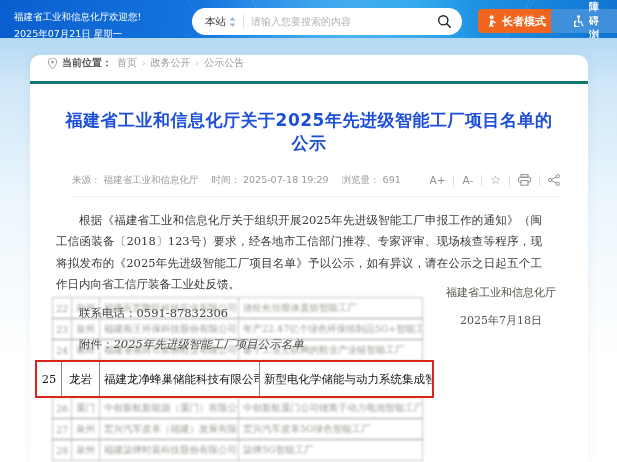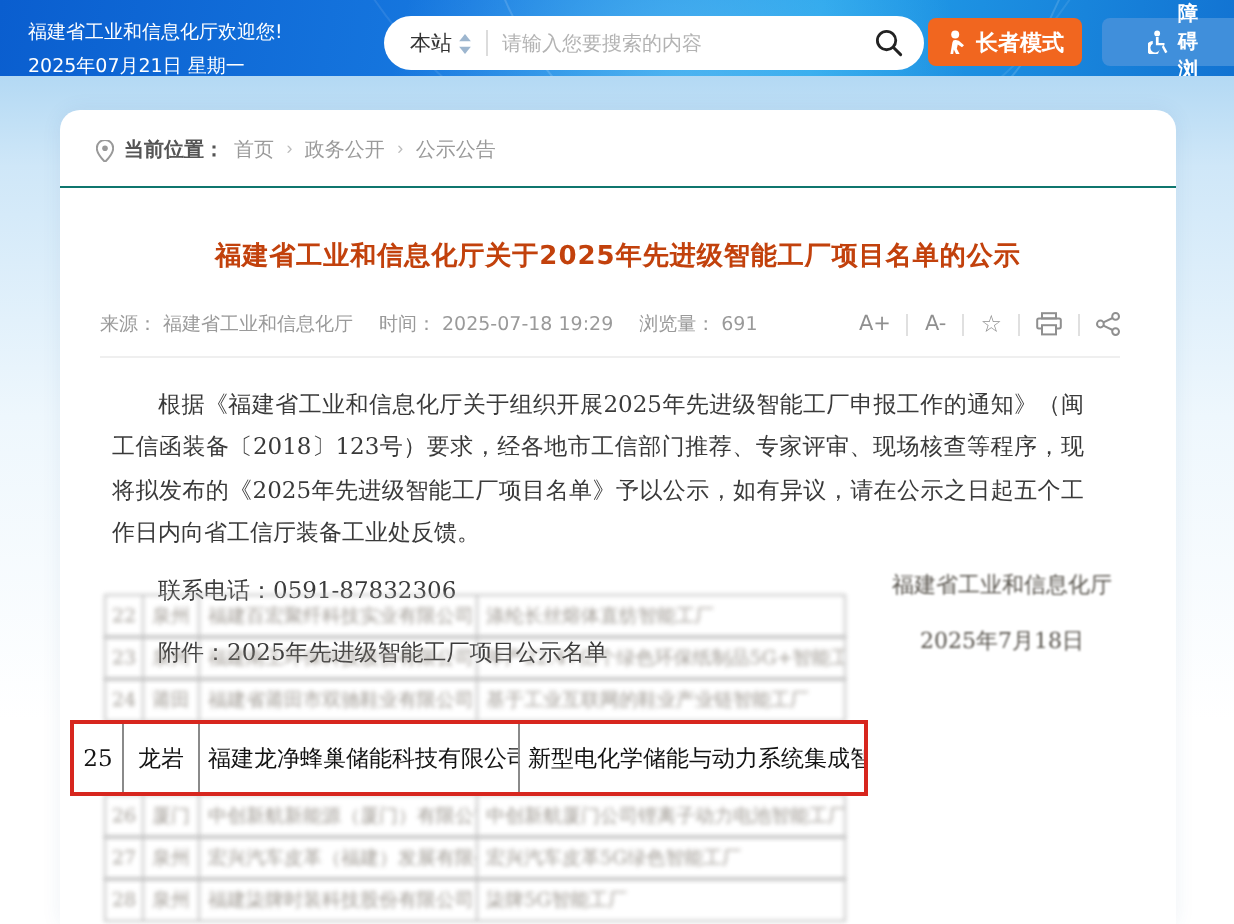--- a/index.html
+++ b/index.html
@@ -15,43 +15,43 @@
   .banner::before{width:300px;height:300px;left:240px;top:-210px;}
   .banner::after{width:420px;height:420px;left:150px;top:-330px;border-color:rgba(255,255,255,.09);}
   .banner-left{position:absolute;left:14px;top:8px;color:#fff;font-size:9.5px;line-height:1.8;z-index:2;}
   .search{position:absolute;left:192px;top:8px;width:270px;height:27px;background:#fff;border-radius:14px;
     display:flex;align-items:center;gap:7px;padding:0 10px 0 13px;box-sizing:border-box;z-index:2;}
   .scope{display:flex;align-items:center;gap:3px;font-size:10.5px;color:#333;cursor:pointer;}
   .vdiv{width:1px;height:13px;background:#dcdcdc;}
   .ph{flex:1;font-size:10px;color:#b3b3b3;white-space:nowrap;overflow:hidden;}
   .btn{position:absolute;top:9px;height:24px;display:flex;align-items:center;gap:4px;border:none;
     border-radius:4px;color:#fff;font-weight:700;cursor:pointer;z-index:2;font-family:inherit;}
-  .btn.elder{left:464px;padding:0 9px;font-size:11px;background:var(--elder_orange,#f1661f);}
+  .btn.elder{left:478px;padding:0 9px;font-size:11px;background:var(--elder_orange,#f1661f);}
   .btn.a11y{left:551px;padding:0 23px;font-size:10px;background:var(--accessibility_blue,#408fdb);}
   
   .card{position:absolute;left:30px;top:55px;width:558px;height:407px;background:#fff;
     border-radius:10px 10px 0 0;box-shadow:0 0 10px rgba(40,90,140,.08);}
-  .crumbs{display:flex;align-items:center;gap:5px;padding:13px 18px 11px;border-bottom:1px solid #0f766e;
-    font-size:10px;color:#9a9a9a;font-family:Liberation Mono, monospace;}
+  .crumbs{display:flex;align-items:center;gap:5px;padding:1px 18px 11px;border-bottom:3px solid #0f766e;
+    font-size:10px;color:#9a9a9a;}
   .crumb-label{color:#555;font-weight:700;}
   .crumbs a{color:#9a9a9a;text-decoration:none;cursor:pointer;}
   .sep{color:#bdbdbd;font-size:9px;}
-  .title{margin:25px 28px 0;text-align:center;font-size:13px;font-weight:700;color:#c2410c;letter-spacing:.5px;}
-  .meta{display:flex;align-items:center;margin:18px 28px 0 20px;padding-bottom:9px;border-bottom:1px solid #efefef;
+  .title{margin:25px 28px 0;text-align:center;font-size:17px;font-weight:700;color:#1d4ed8;letter-spacing:.5px;}
+  .meta{display:flex;align-items:center;margin:18px 28px 0 42px;padding-bottom:9px;border-bottom:1px solid #efefef;
     font-size:9.5px;color:#9a9a9a;}
   .meta-left span{margin-right:3px;}
   .meta-left .val{margin-right:13px;color:#9a9a9a;}
   .tools{margin-left:auto;display:flex;align-items:center;gap:8px;color:#8f8f8f;}
   .tool{font-size:10.5px;cursor:pointer;display:flex;align-items:center;}
   .tsep{width:1px;height:11px;background:#e0e0e0;}
   .body-text{margin:13px 46px 0 26px;font:11.5px/1.85 "DejaVu Serif","Liberation Serif",serif;
     color:#3a3a3a;text-indent:2em;text-align:justify;}
   .contact{margin:9px 26px 0;font:11.5px/1.6 "DejaVu Serif","Liberation Serif",serif;color:#3a3a3a;text-indent:2em;}
   .attach{margin:13px 26px 0;font:11.5px/1.6 "DejaVu Serif","Liberation Serif",serif;color:#3a3a3a;text-indent:2em;}
-  .attach a{color:#3a3a3a;text-decoration:none;cursor:pointer;}
+  .attach a{color:#3a3a3a;text-decoration:none;cursor:pointer;font-style:italic;}
   .sig{position:absolute;top:224px;right:32px;text-align:center;
     font:11px/2.5 "DejaVu Serif","Liberation Serif",serif;color:#57534c;filter:blur(.4px);}
   
   .tbl{position:absolute;left:22px;top:243px;width:371px;}
   .trow{display:grid;grid-template-columns:19px 28px 139px 1fr;height:22px;margin-top:-1px;
     border:1px solid #b9b9b9;box-sizing:border-box;background:transparent;
     font:9.5px "DejaVu Serif","Liberation Serif",serif;color:#8e8880;}
   .trow.blurred{filter:blur(1px);opacity:.85;}
   .c{display:flex;align-items:center;padding:0 4px;border-right:1px solid #b9b9b9;
     overflow:hidden;white-space:nowrap;box-sizing:border-box;}

